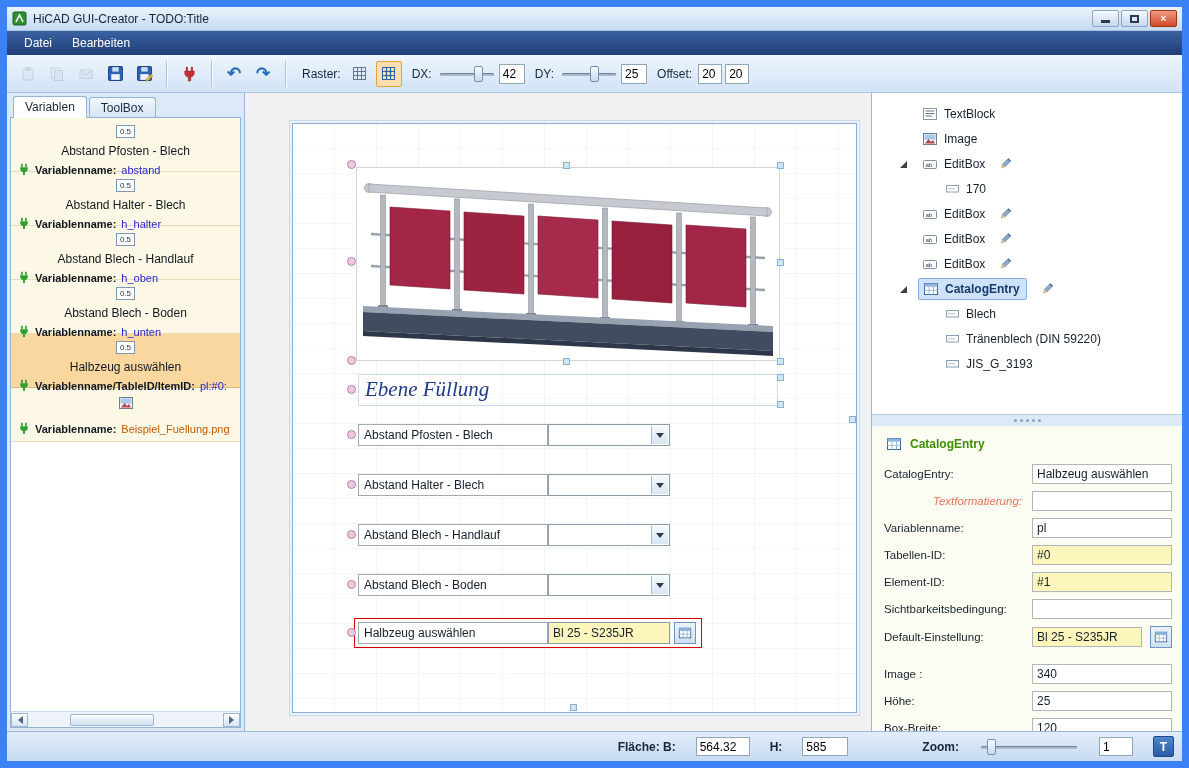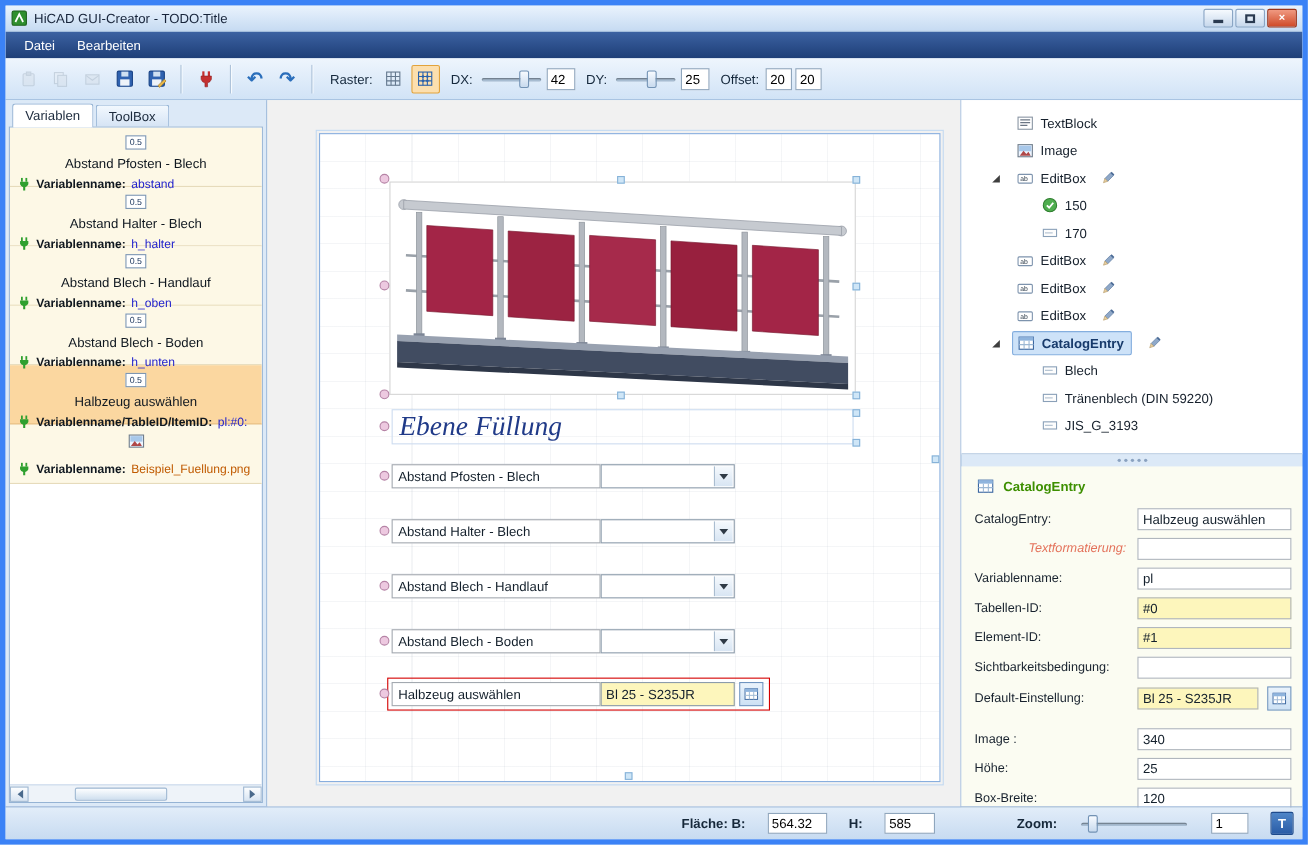--- a/index.html
+++ b/index.html
@@ -1,19 +1,19 @@
 <!DOCTYPE html>
 <html><head>
 <meta charset="utf-8">
 <style>
   * { box-sizing: border-box; margin: 0; padding: 0; }
   html,body { width:1189px; height:768px; }
   body { font-family:"Liberation Sans", sans-serif; background:#fff; }
 
-  .window { position:relative; width:1189px; height:768px; border:5px solid #3b82f6;
+  .window { position:relative; width:1189px; height:768px; border:7px solid #3b82f6;
             background:#dce9f7; display:flex; flex-direction:column; overflow:hidden; }
 
   
   .titlebar { height:24px; background:linear-gradient(#eaf3fd,#c6dbf2); display:flex;
               align-items:center; padding:0 5px; gap:6px; border-bottom:1px solid #aac4e0; flex:0 0 auto;}
   .title-text { font-size:12px; color:#17243a; flex:1; }
   .win-btns { display:flex; gap:2px; }
   .win-btn { width:27px; height:17px; border:1px solid #8aa5c4; border-radius:2px;
              background:linear-gradient(#f6fafe,#c7d8ec); display:flex; align-items:flex-end;
              justify-content:center; font-size:10px; color:#23364c; }
@@ -80,21 +80,21 @@
   
   .canvas-area { flex:1 1 auto; position:relative; background:#f1f1f1; overflow:hidden; }
   .page { position:absolute; left:47px; top:30px; width:565px; height:590px; background:#fff;
           border:1px solid #88aede; outline:1px solid #c3daf2; outline-offset:2px;
           background-image:
             repeating-linear-gradient(to right, transparent 0 41px, rgba(70,90,120,.06) 41px 42px),
             repeating-linear-gradient(to bottom, transparent 0 24px, rgba(70,90,120,.06) 24px 25px); }
   .image-box { position:absolute; left:63px; top:43px; width:424px; height:194px;
                border:1px solid #d5d5d5; background:#fff; }
   .heading-box { position:absolute; left:65px; top:250px; width:420px; height:32px; border:1px solid #cddcf0; }
-  .heading-text { font-family:"Liberation Serif", serif; font-style:italic; font-size:25px;
+  .heading-text { font-family:"Liberation Serif", serif; font-style:italic; font-size:21px;
                   color:#203a88; line-height:29px; padding-left:6px; }
   .form-row { position:absolute; left:65px; height:22px; width:340px; }
   .fld-label { position:absolute; left:0; top:0; width:190px; height:22px; background:#fff;
                border:1px solid #a3a9b0; font-size:12px; line-height:20px; padding-left:5px; color:#14202c; }
   .dropdown { position:absolute; left:190px; top:0; width:122px; height:22px; background:#fff;
               border:1px solid #8c9cab; }
   .dd-btn { position:absolute; top:1px; right:1px; bottom:1px; width:17px;
             background:linear-gradient(#f5f9fd,#d8e5f3); border-left:1px solid #aabdd0;
             display:flex; align-items:center; justify-content:center; }
   .dd-arrow { width:0; height:0; border:4px solid transparent; border-top:5px solid #2f3a46; margin-top:5px; }
@@ -573,29 +573,20 @@
               <svg width="14" height="14" viewBox="0 0 14 14">
                 <g transform="rotate(45 7 7)">
                   <rect x="5.4" y="1.6" width="3.6" height="7.4" fill="#8fa8c8" stroke="#5a7aa0" stroke-width="0.6"></rect>
                   <polygon points="5.4,9 9,9 7.2,12.6" fill="#e8cfa0" stroke="#b09560" stroke-width="0.5"></polygon>
                   <rect x="5.4" y="0.4" width="3.6" height="1.4" fill="#4a6a96"></rect>
                 </g>
               </svg>
             </span>
         </div>
 
-        <div class="tree-row lvl2">
-          <span class="ticon">
-              <svg width="15" height="15" viewBox="0 0 16 16">
-                <circle cx="8" cy="8" r="6.5" fill="#4fae4f" stroke="#2e7d2e"></circle>
-                <path d="M5 8.3 L7.2 10.5 L11.2 5.7" stroke="#fff" stroke-width="1.8" fill="none"></path>
-              </svg>
-            </span>
-          <span class="tlabel">150</span>
-        </div>
 
         <div class="tree-row lvl2">
           <span class="ticon">
               <svg width="15" height="15" viewBox="0 0 15 15">
                 <rect x="1.5" y="4.5" width="12" height="6.5" fill="#fdfdfd" stroke="#8aa0b8"></rect>
                 <line x1="3" y1="7.7" x2="10" y2="7.7" stroke="#b8c6d4"></line>
               </svg>
             </span>
           <span class="tlabel">170</span>
         </div>

